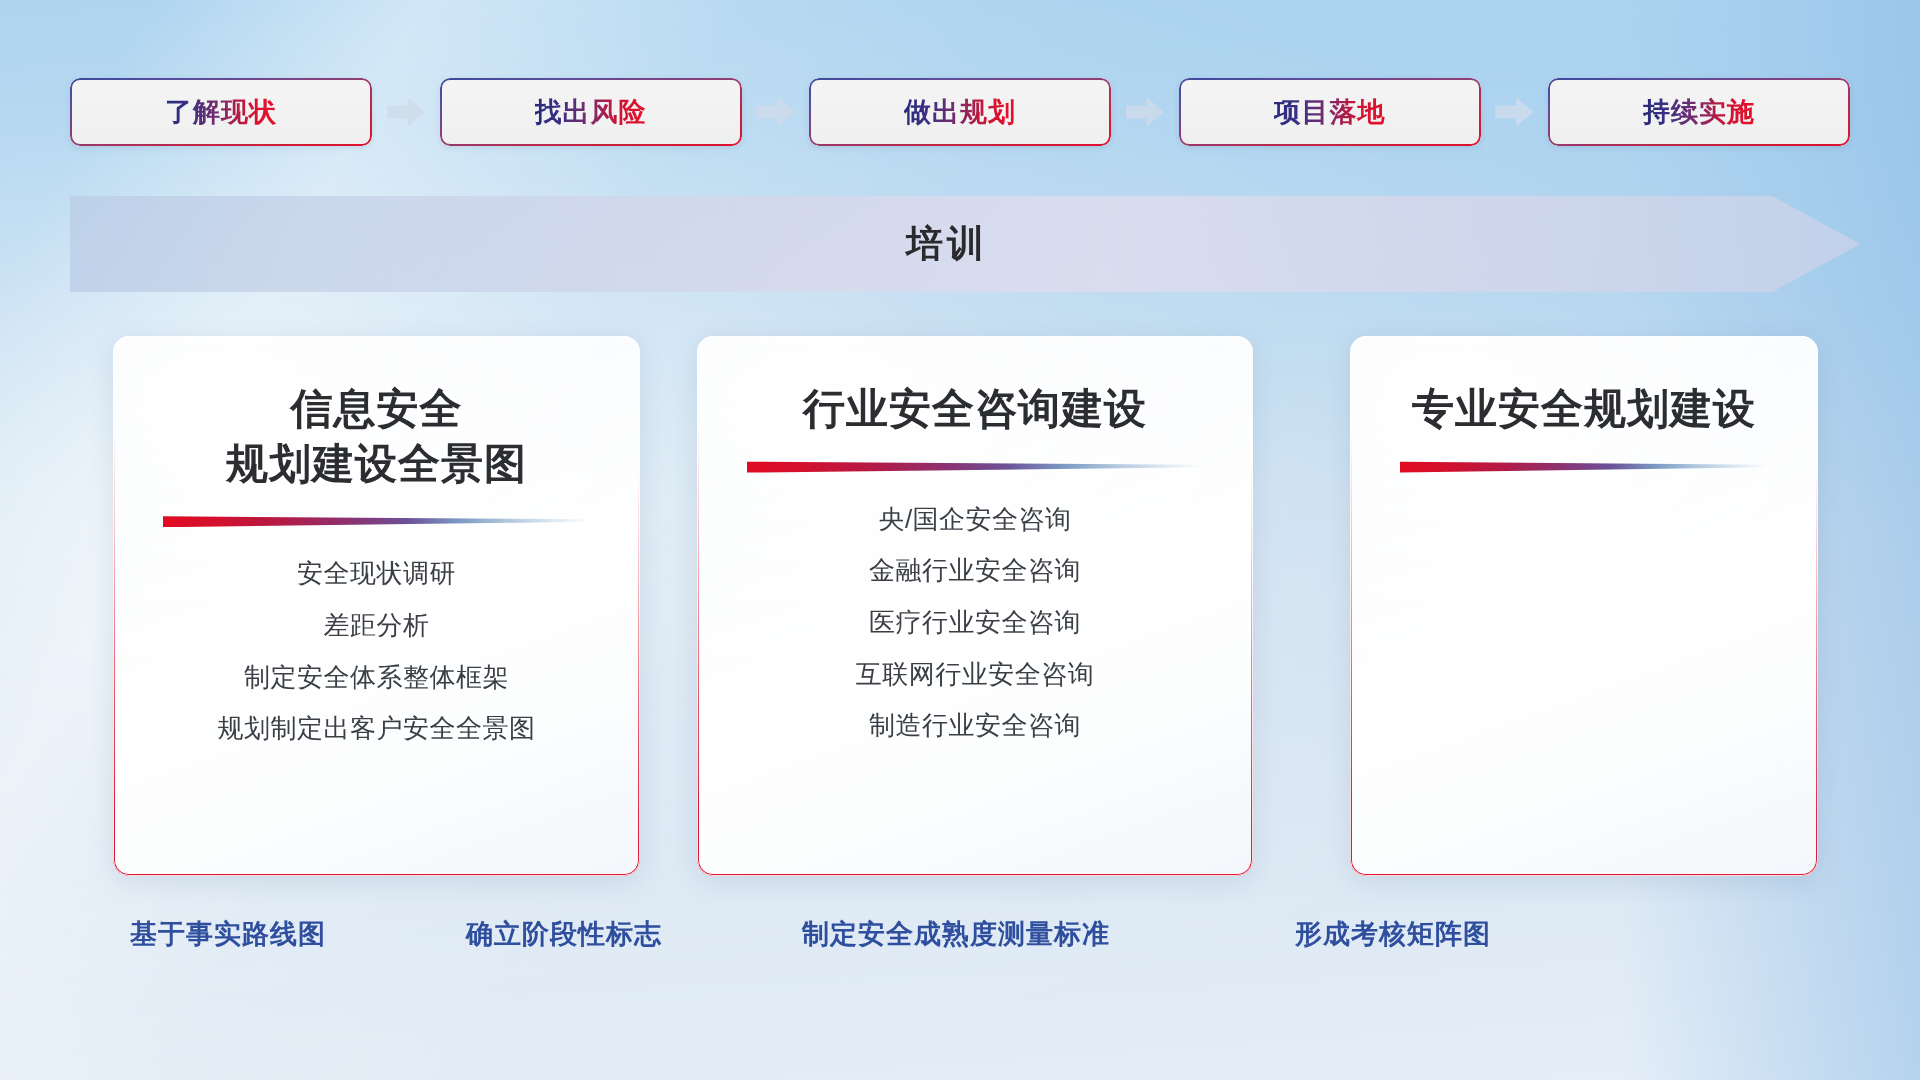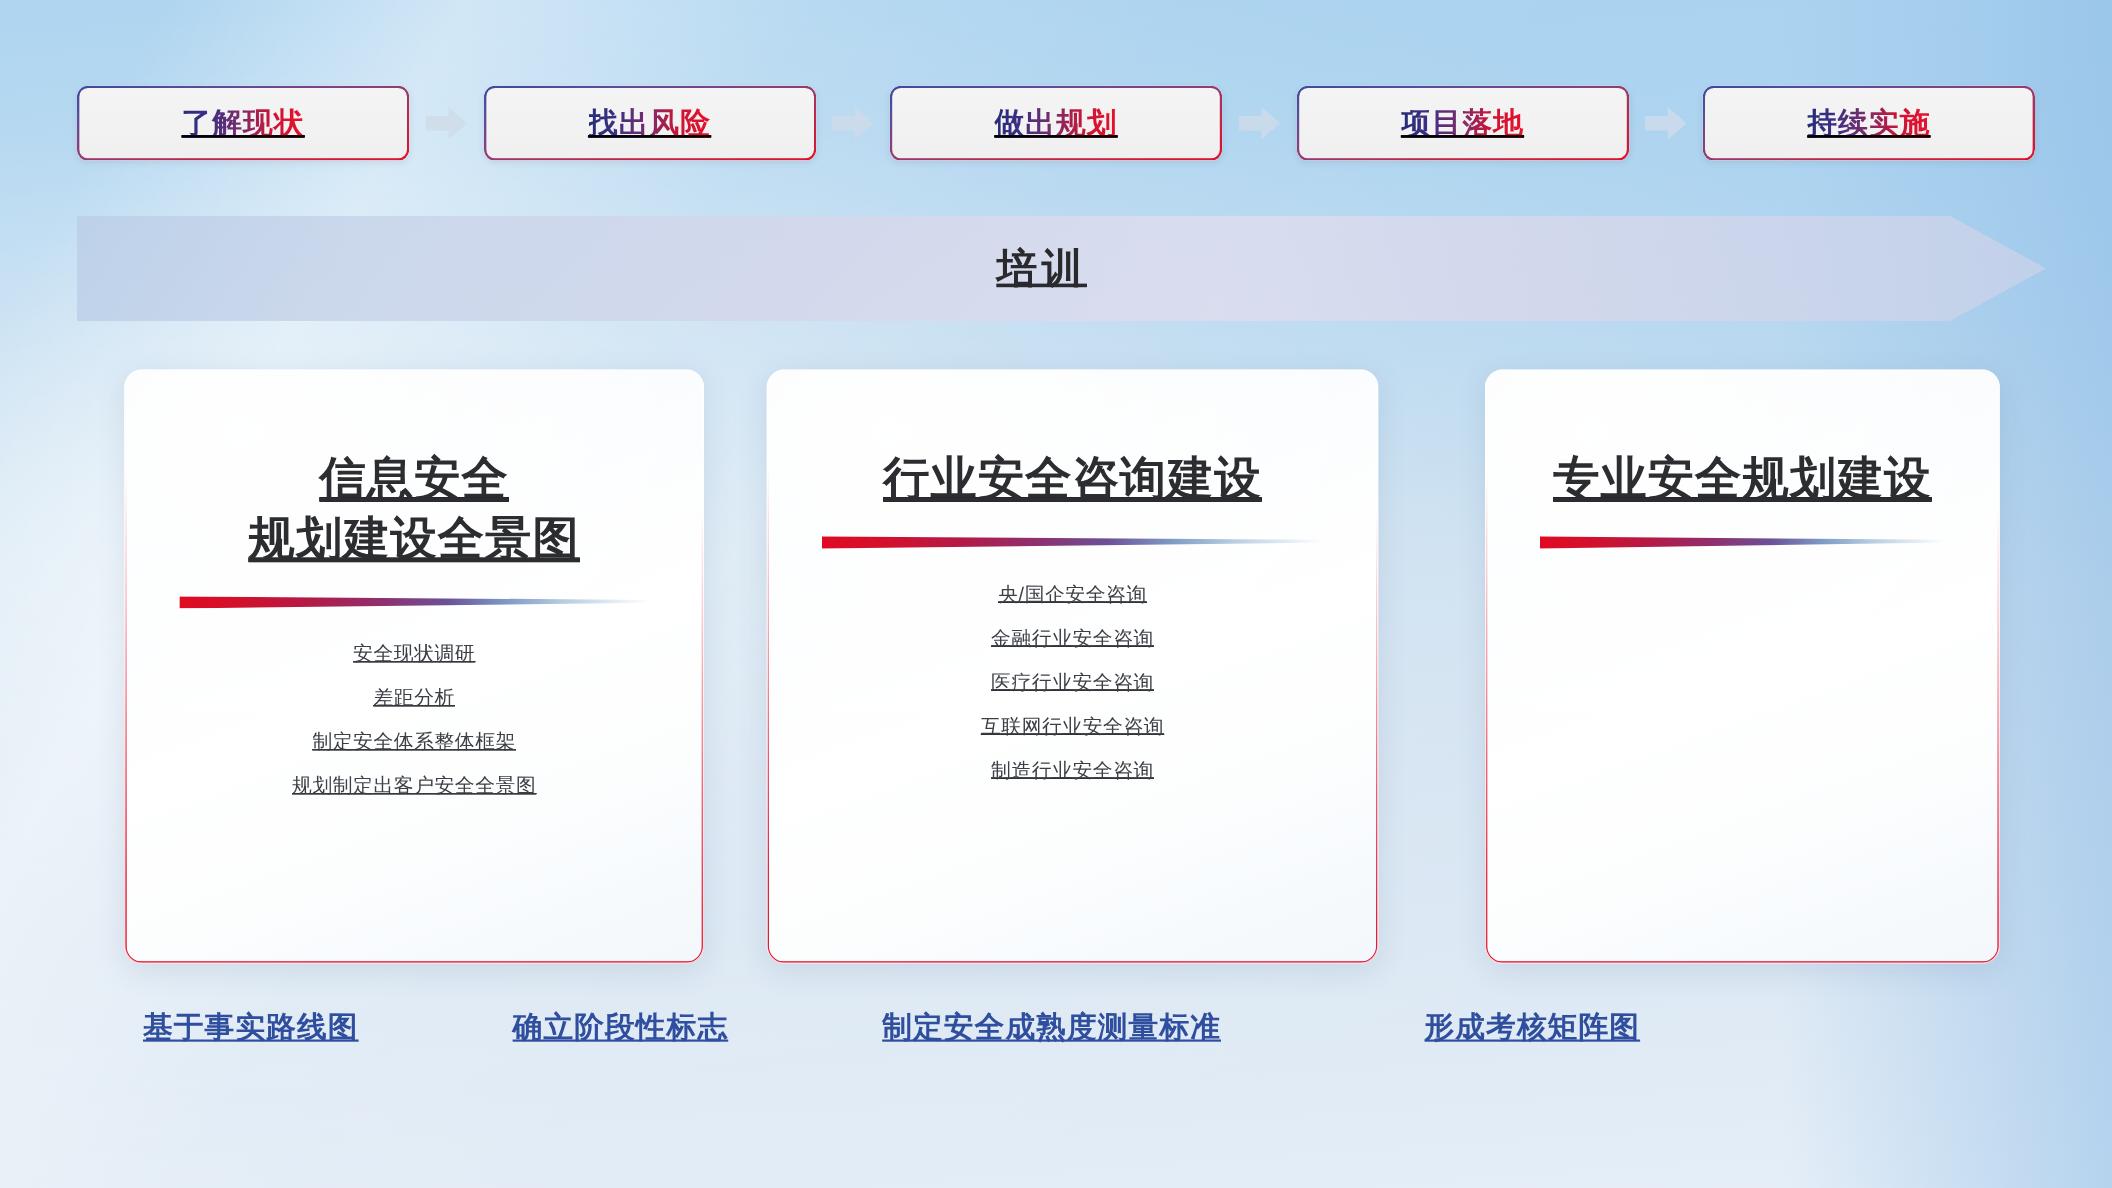--- a/index.html
+++ b/index.html
@@ -1,15 +1,15 @@
 <!DOCTYPE html>
 <html><head>
 <meta charset="utf-8">
 <style>
-  * { margin:0; padding:0; box-sizing:border-box;text-decoration:underline; }
+  * { margin:0; padding:0; box-sizing:border-box; }
 
   html, body {
     width:1920px; height:1080px;
     overflow:hidden;
     font-family:"Liberation Sans","DejaVu Sans",sans-serif;
   }
 
   
   #stage{
     position:relative;
@@ -130,21 +130,21 @@
     position:absolute; inset:0;
     border-radius:16px;
     border:1px solid rgba(255,255,255,.85);
     pointer-events:none;
   }
 
   .card-inner{
     position:relative; z-index:2;
     height:100%;
     display:flex; flex-direction:column; align-items:center;
-    padding:72px 28px 24px;
+    padding:46px 28px 24px;
   }
   .card-title{
     font-size:42px; font-weight:700; color:#2b2d31;
     line-height:1.30; text-align:center; letter-spacing:1px;
     white-space:pre-line;
   }
   .card-divider{
     margin-top:22px;
     width:calc(100% - 44px); height:14px;
     position:relative;
@@ -154,21 +154,21 @@
     display:block;
     background:linear-gradient(90deg,#e00b22 0%,#d4102c 12%,#b31a47 28%,#8b3272 44%,#6b5197 57%,#7e9cc6 70%,#b8cde1 82%,#dfe9f2 92%,rgba(240,245,250,0) 100%);
     clip-path:polygon(0% 22%, 100% 44%, 100% 62%, 0% 100%);
   }
   .card-list{
     margin-top:28px;
     display:flex; flex-direction:column; align-items:center; gap:14px;
     list-style:none; width:100%;
   }
   .card-list li{
-    font-size:18px; color:#3b3f45; letter-spacing:.5px; line-height:1.45;
+    font-size:26px; color:#3b3f45; letter-spacing:.5px; line-height:1.45;
     text-align:left; white-space:nowrap;
   }
 
   
   #card-1{ left:113px;  width:527px; }
   #card-2{ left:697px;  width:556px; }
   #card-3{ left:1322px; width:468px;margin-left:28px; }
 
   
   #footer{

